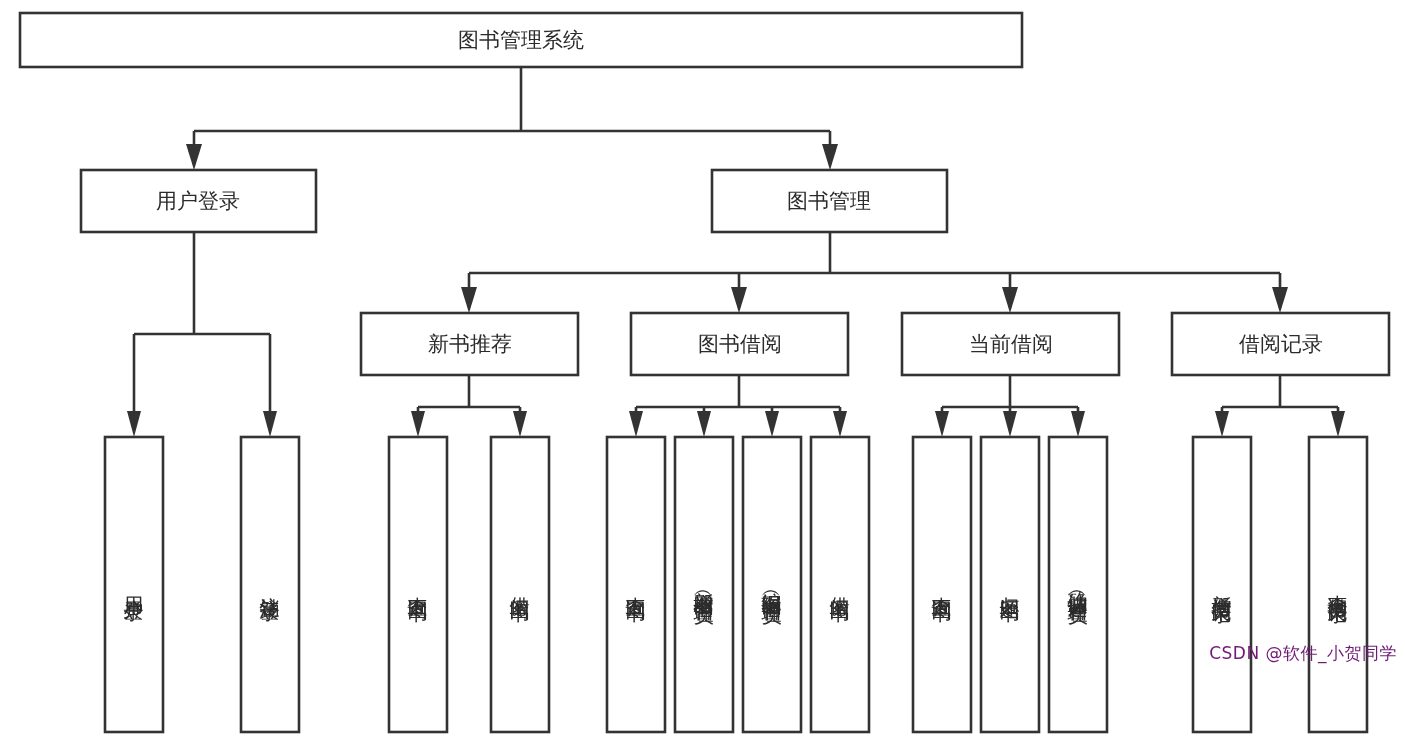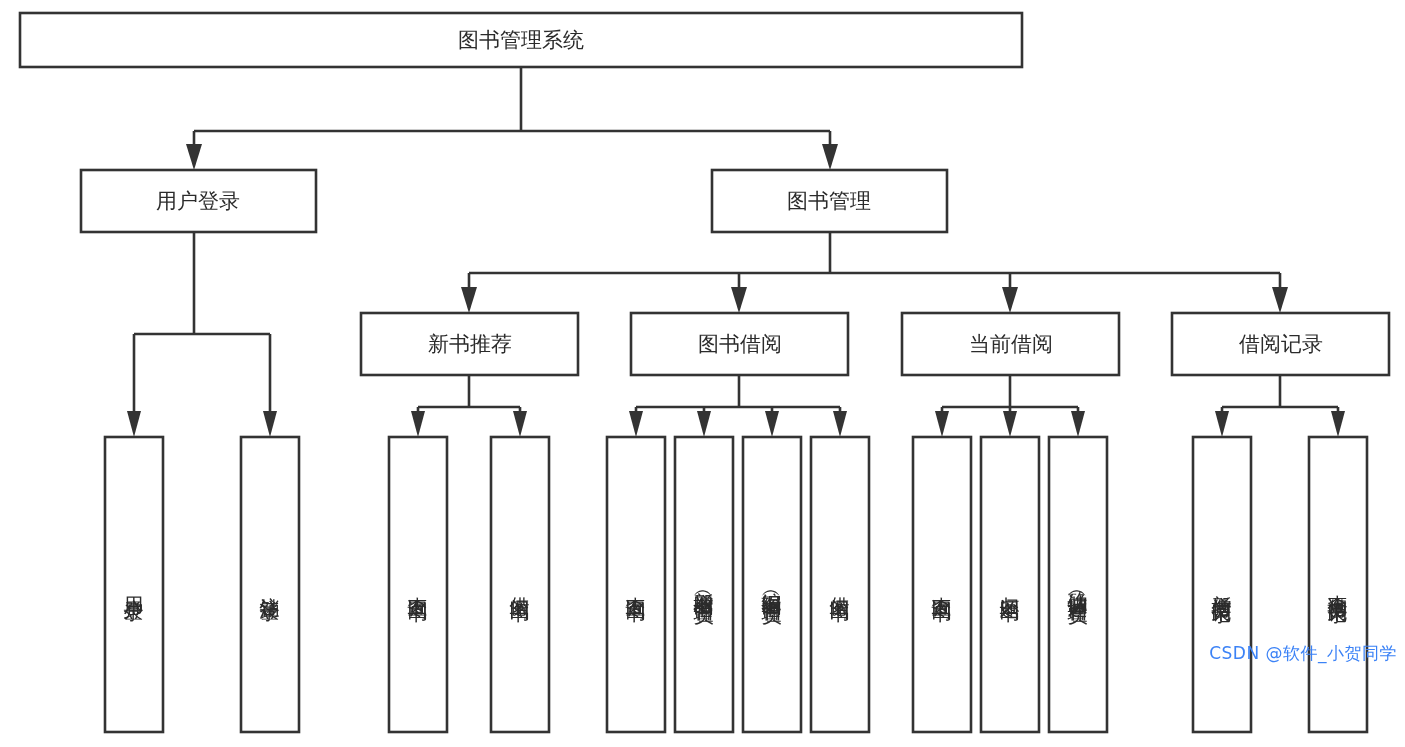--- a/index.html
+++ b/index.html
@@ -62,21 +62,21 @@
     justify-content: center;
     white-space: nowrap;
     pointer-events: none;
   }
   .watermark {
     position: absolute;
     right: 8px;
     bottom: 6px;
     font-family: "DejaVu Sans", "Liberation Sans", sans-serif;
     font-size: 17px;
-    color: #3b82f6;
+    color: #701a75;
     letter-spacing: 0.5px;
     white-space: nowrap;
   }
 </style>
 </head>
 <body>
 
 <div id="diagram-root">
 
   <svg class="diagram-canvas" viewBox="0 0 1405 747">

